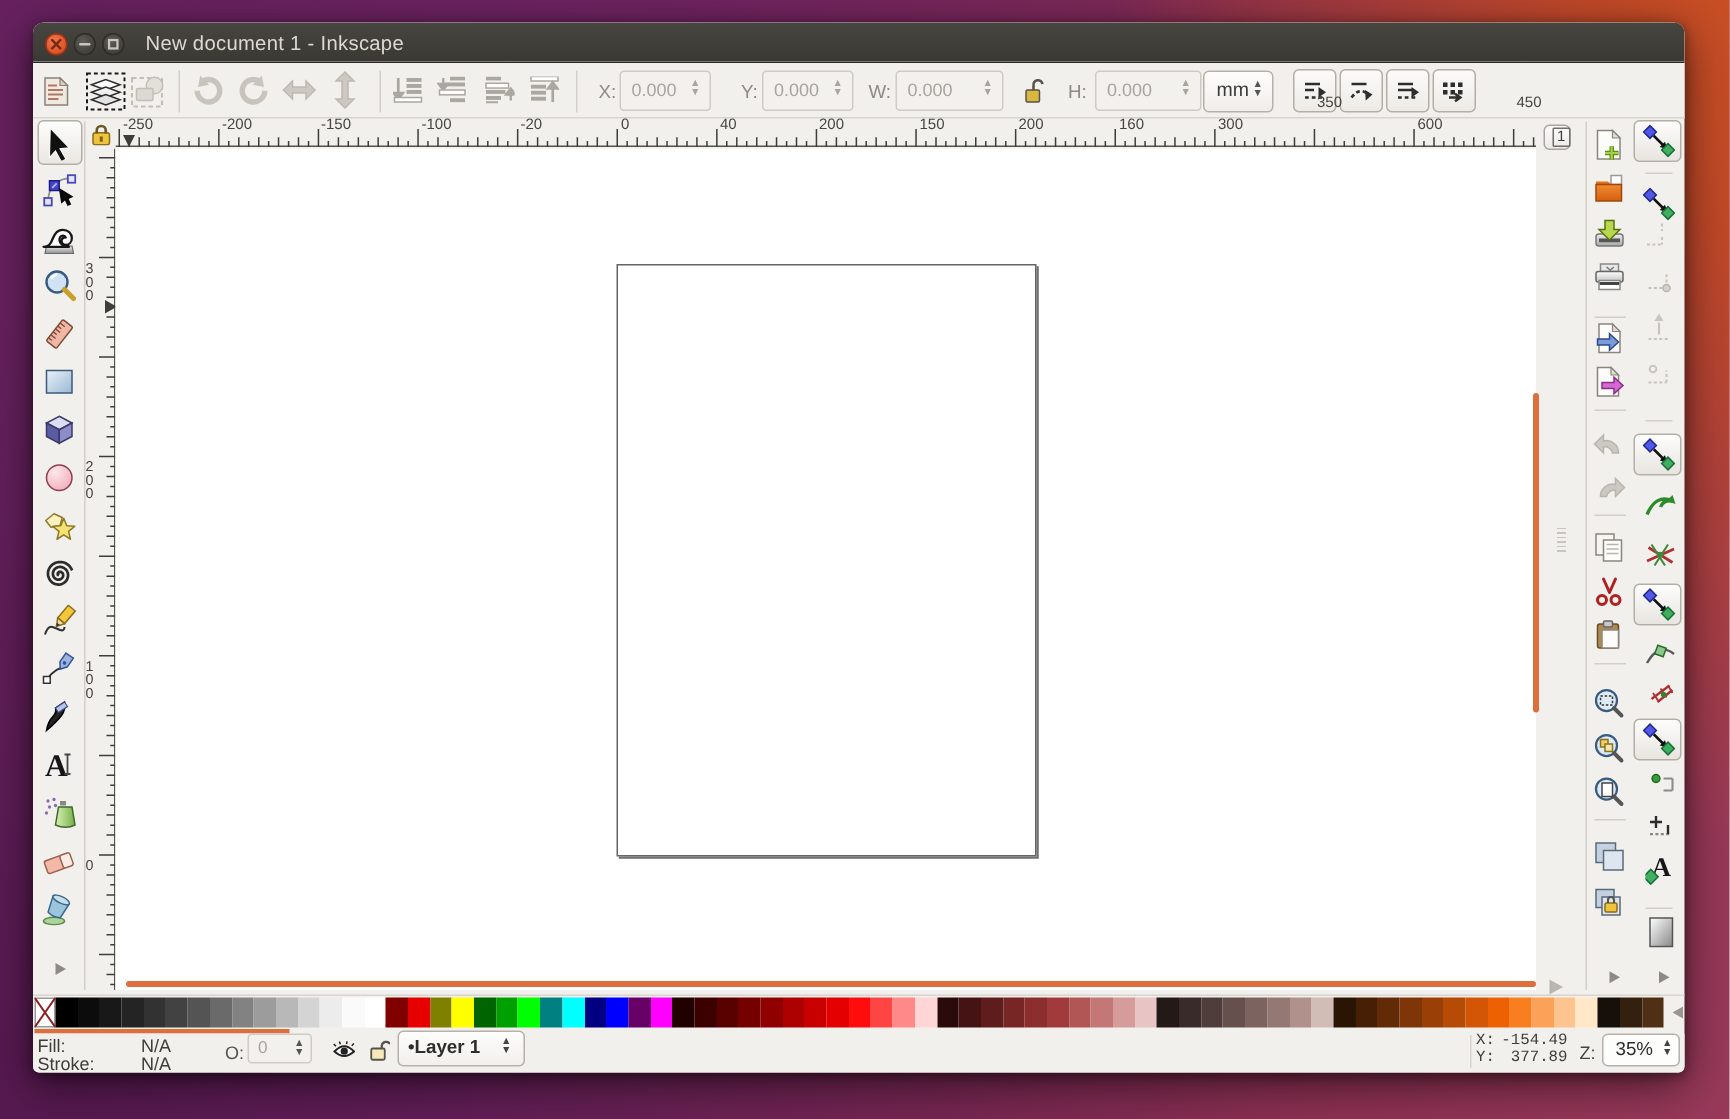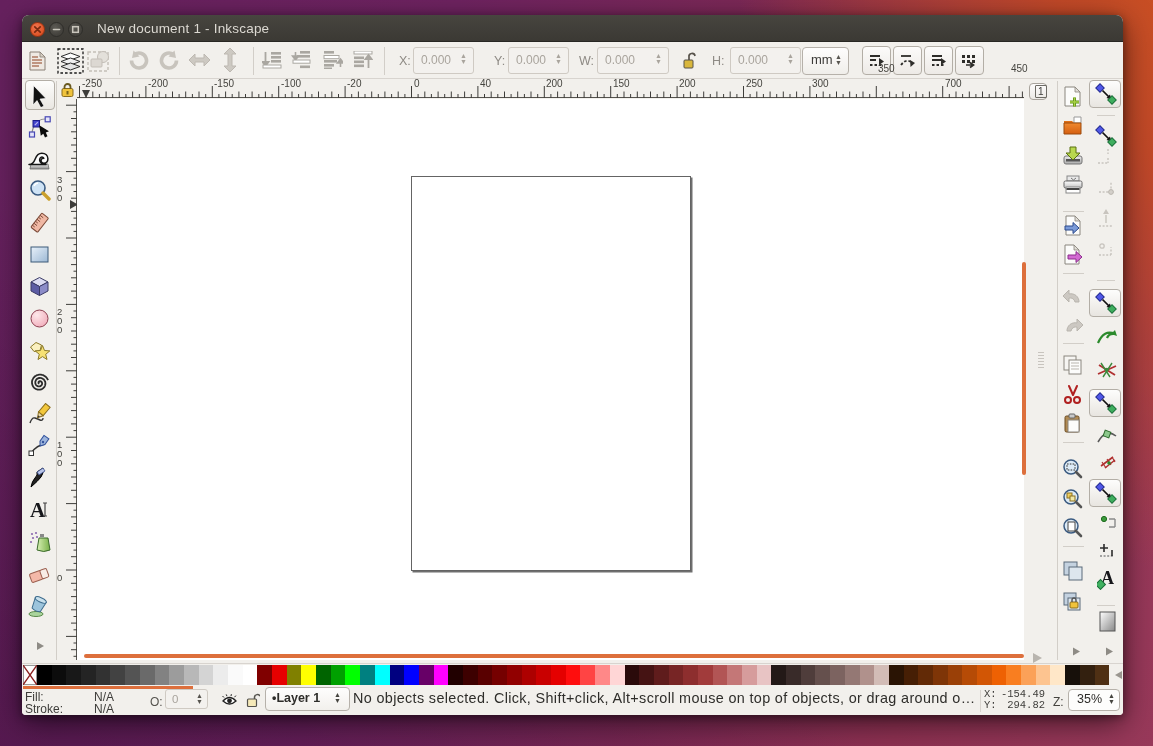--- a/index.html
+++ b/index.html
@@ -313,24 +313,24 @@
 <div class="rlab" style="left:60px;top:64px">-250</div>
 <div class="rlab" style="left:126px;top:64px">-200</div>
 <div class="rlab" style="left:192px;top:64px">-150</div>
 <div class="rlab" style="left:259px;top:64px">-100</div>
 <div class="rlab" style="left:325px;top:64px">-20</div>
 <div class="rlab" style="left:392px;top:64px">0</div>
 <div class="rlab" style="left:458px;top:64px">40</div>
 <div class="rlab" style="left:524px;top:64px">200</div>
 <div class="rlab" style="left:591px;top:64px">150</div>
 <div class="rlab" style="left:657px;top:64px">200</div>
-<div class="rlab" style="left:724px;top:64px">250</div>
+<div class="rlab" style="left:724px;top:64px">160</div>
 <div class="rlab" style="left:790px;top:64px">300</div>
 <div class="rlab" style="left:856px;top:49px">350</div>
-<div class="rlab" style="left:923px;top:64px">700</div>
+<div class="rlab" style="left:923px;top:64px">600</div>
 <div class="rlab" style="left:989px;top:49px">450</div>
 <svg class="abs" style="left:34px;top:84px" width="21" height="561">
       <line x1="20.5" y1="0" x2="20.5" y2="561" stroke="#55534e" stroke-width="1"></line>
       <line class="tick" x1="17.5" y1="557.3" x2="21" y2="557.3"></line>
       <line class="tick" x1="15" y1="550.7" x2="21" y2="550.7"></line>
       <line class="tick" x1="17.5" y1="544.0" x2="21" y2="544.0"></line>
       <line class="tick" x1="10" y1="537.4" x2="21" y2="537.4"></line>
       <line class="tick" x1="17.5" y1="530.8" x2="21" y2="530.8"></line>
       <line class="tick" x1="15" y1="524.1" x2="21" y2="524.1"></line>
       <line class="tick" x1="17.5" y1="517.5" x2="21" y2="517.5"></line>
@@ -871,22 +871,21 @@
         <path d="M2 3.5 l-1.5 -1.5 M5 2.2 l-.8 -1.8 M9 2 l.4 -1.8 M12.5 3.2 l1.4 -1.6"></path>
       </g>
     </svg>
 <svg class="abs" style="left:224px;top:677px" width="14" height="16" viewBox="0 0 14 16">
       <rect x="1.5" y="7" width="9" height="7.5" rx="1" fill="#f5e9b8" stroke="#55534e" stroke-width="1.2"></rect>
 <path d="M8.5 7 v-2 a3 3 0 0 1 5.5 -1" fill="none" stroke="#55534e" stroke-width="1.5"></path>
     </svg>
 <div class="abs" style="left:243px;top:672px;width:85px;height:24px;background:linear-gradient(#fefdfd,#f2f0ec);border:1px solid #b6b1aa;border-radius:4px"></div>
 <div class="abs" style="left:250px;top:676px;font-size:12.5px;color:#2e2d2a;font-weight:bold">•Layer 1</div>
 <div class="spin" style="left:312px;top:677px;color:#45443f">▲<br>▼</div>
-<div class="abs" style="left:331px;top:675px;font-size:14.4px;color:#2e2d2a;letter-spacing:.35px">No objects selected. Click, Shift+click, Alt+scroll mouse on top of objects, or drag around o…</div>
 <div class="abs" style="left:958px;top:675px;width:1px;height:22px;background:#d8d4cf"></div>
 <div class="abs" style="left:962px;top:673px;font-size:10.5px;color:#3e3d3a;font-family:'Liberation Mono',monospace">X:</div>
 <div class="abs" style="left:962px;top:684px;font-size:10.5px;color:#3e3d3a;font-family:'Liberation Mono',monospace">Y:</div>
 <div class="abs" style="left:975px;top:673px;font-size:10.5px;color:#3e3d3a;font-family:'Liberation Mono',monospace"><span style="display:inline-block;width:48px;text-align:right">-154.49</span></div>
-<div class="abs" style="left:975px;top:684px;font-size:10.5px;color:#3e3d3a;font-family:'Liberation Mono',monospace"><span style="display:inline-block;width:48px;text-align:right">294.82</span></div>
+<div class="abs" style="left:975px;top:684px;font-size:10.5px;color:#3e3d3a;font-family:'Liberation Mono',monospace"><span style="display:inline-block;width:48px;text-align:right">377.89</span></div>
 <div class="abs" style="left:1031px;top:680px;font-size:12px;color:#45443f;">Z:</div>
 <div class="abs" style="left:1046px;top:674px;width:52px;height:22px;background:#fdfdfc;border:1px solid #b6b1aa;border-radius:4px"></div>
 <div class="abs" style="left:1055px;top:677px;font-size:12.5px;color:#2e2d2a">35%</div>
 <div class="spin" style="left:1086px;top:678px;color:#45443f">▲<br>▼</div>
 </div>
 </body></html>

